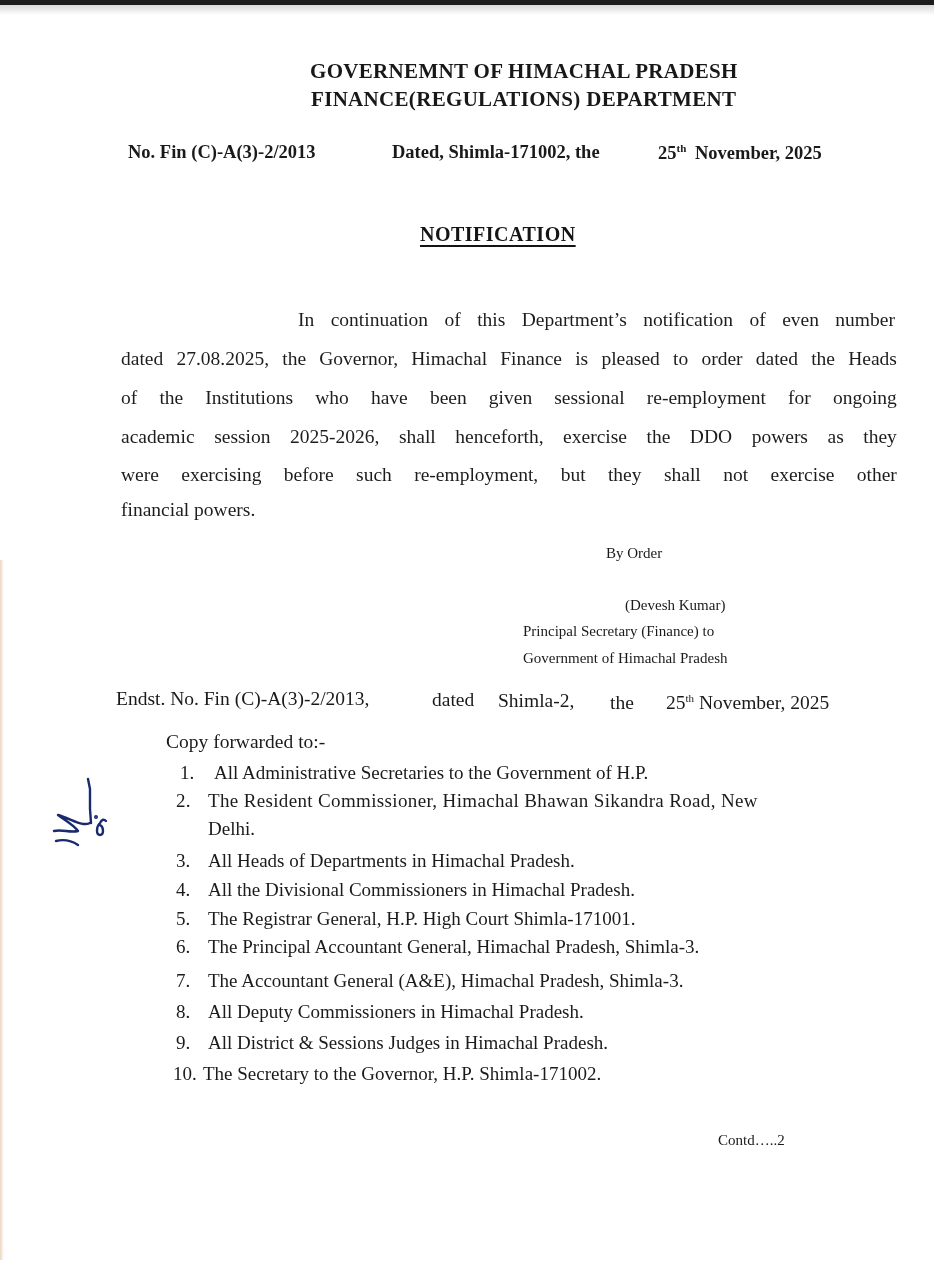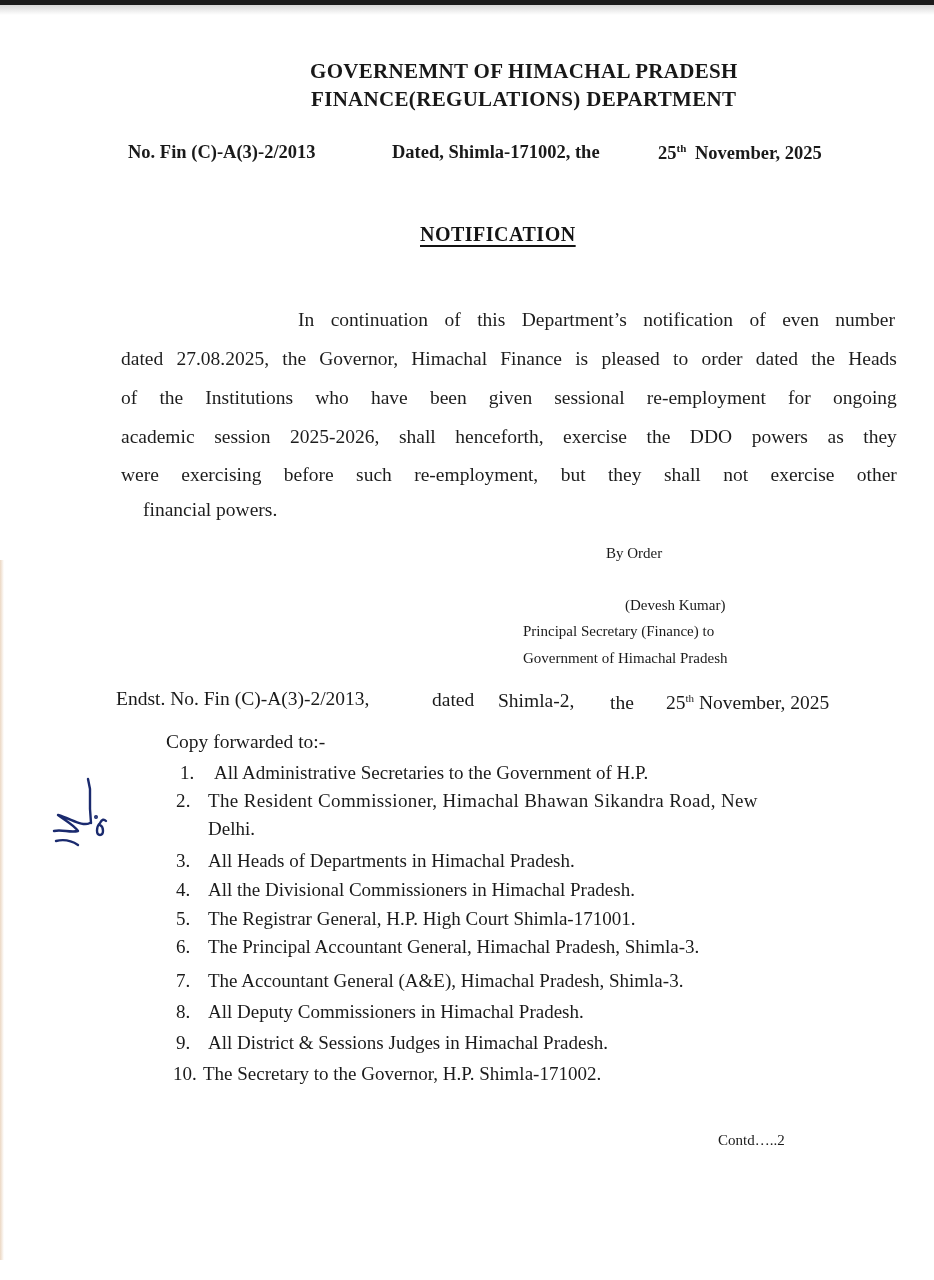--- a/index.html
+++ b/index.html
@@ -14,21 +14,21 @@
 
   .abs { position: absolute; white-space: nowrap; }
 
   .header-line { font-weight: bold; font-size: 20px; letter-spacing: 0.3px; color: #181818; transform: scaleX(1.05); transform-origin: left; }
   .refline { font-weight: bold; font-size: 18.5px; color: #1a1a1a; }
   sup { font-size: 11px; vertical-align: 7px; }
 
   .notif-title { font-weight: bold; font-size: 20px; text-decoration: underline; text-underline-offset: 4px; letter-spacing: 0.5px; }
 
   .para-line { font-size: 19.5px; display: flex; justify-content: space-between; width: 776px; color: #1d1d1d; }
-  .para-line.last { justify-content: flex-start; margin-left: 22px; }
+  .para-line.last { justify-content: flex-start; }
   .para-line span { display: inline-block; }
 
   .sig { font-size: 15px; color: #1a1a1a; }
 
   .endst { font-size: 19.5px; color: #1a1a1a; }
 
   .list-item { font-size: 19px; color: #1b1b1b; }
   .list-num { display: inline-block; width: 34px; }
   .list-text { display: inline; text-align: center; }
 

